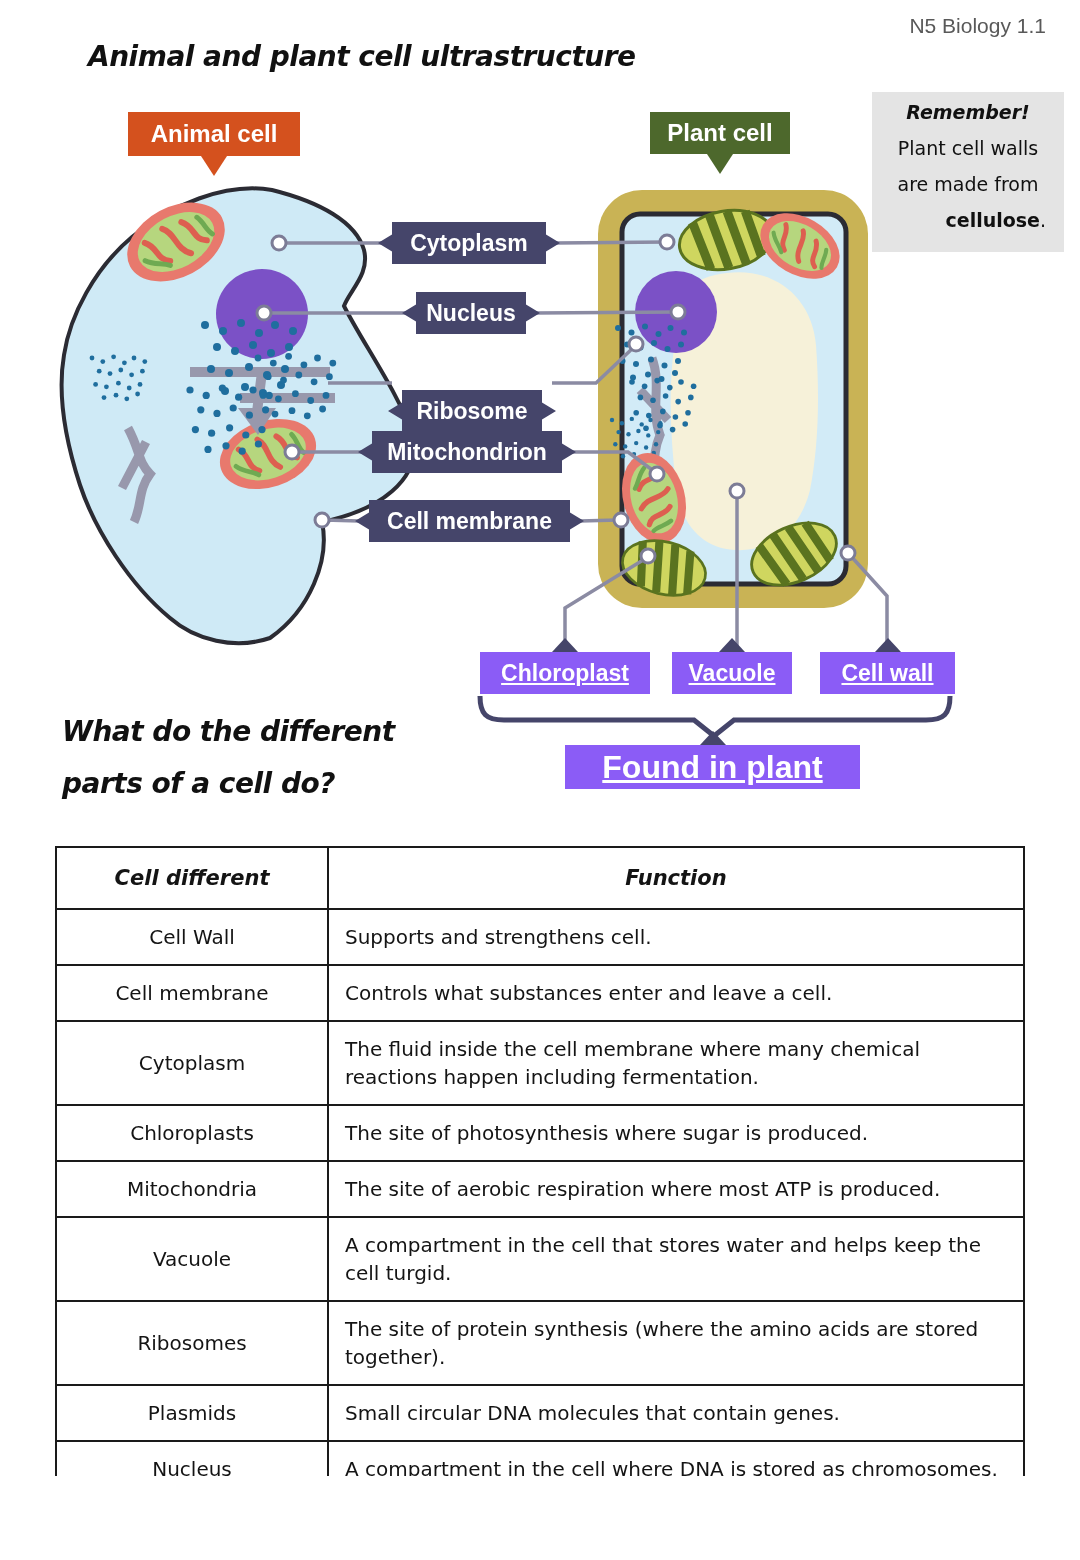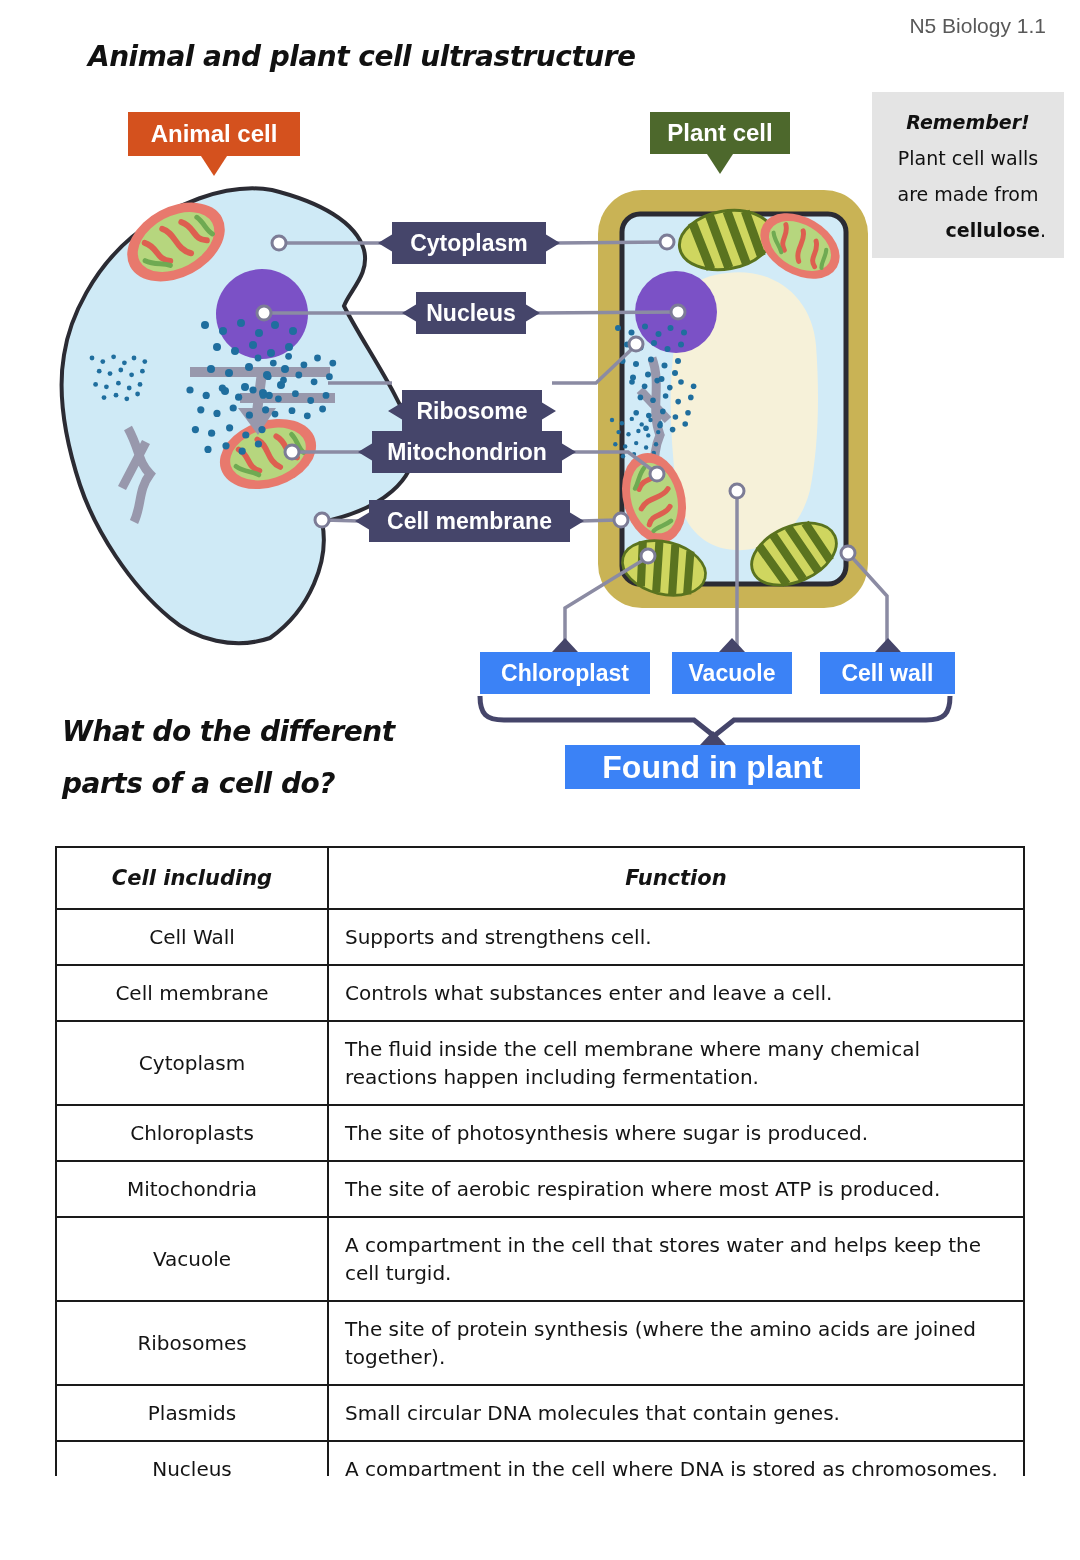--- a/index.html
+++ b/index.html
@@ -17,29 +17,29 @@
   .callout::after{content:'';position:absolute;top:100%;left:50%;margin-left:-13px;
         border-left:13px solid transparent;border-right:13px solid transparent;border-top:20px solid;}
   .callout.orange{background:#d4511e;}  .callout.orange::after{border-top-color:#d4511e;}
   .callout.green{background:#4d682c;}   .callout.green::after{border-top-color:#4d682c;}
   
   .tag{position:absolute;background:#45456a;color:#fff;font-weight:bold;font-size:23px;
        text-align:center;height:42px;line-height:42px;
        clip-path:polygon(14px 0,calc(100% - 14px) 0,calc(100% - 14px) 30%,100% 50%,
                  calc(100% - 14px) 70%,calc(100% - 14px) 100%,14px 100%,14px 70%,0 50%,14px 30%);}
   
-  .tagup{position:absolute;background:#3b82f6;color:#fff;font-weight:bold;font-size:23px;
-         text-align:center;height:42px;line-height:42px;}
+  .tagup{position:absolute;background:#8b5cf6;color:#fff;font-weight:bold;font-size:23px;
+         text-align:center;height:42px;line-height:42px;text-decoration:underline;}
   .tagup::before{content:'';position:absolute;bottom:100%;left:50%;margin-left:-13px;
          border-left:13px solid transparent;border-right:13px solid transparent;
          border-bottom:14px solid #45456a;}
   
   .remember{position:absolute;left:872px;top:2px;width:192px;min-height:160px;background:#e4e4e4;
             font-family:"DejaVu Sans",sans-serif;font-size:19px;text-align:center;
-            padding:12px 8px 10px 8px;box-sizing:border-box;line-height:36px;}
+            padding:2px 8px 10px 8px;box-sizing:border-box;line-height:36px;}
   .remember .rline1{font-weight:bold;font-style:italic;}
   .remember .rline4{text-align:right;padding-right:10px;}
   .remember .rbold{font-weight:bold;text-align:center;}
   
   .question{position:absolute;left:62px;top:616px;font-family:"DejaVu Sans",sans-serif;
             font-size:28px;font-weight:bold;font-style:italic;line-height:52px;letter-spacing:-0.5px;}
   
   .functab{position:absolute;left:55px;top:846px;width:970px;border-collapse:collapse;
            font-family:"DejaVu Sans",sans-serif;font-size:20px;color:#141414;}
   .functab td,.functab th{border:2px solid #1a1a1a;padding:13px 16px;vertical-align:middle;}
@@ -194,21 +194,21 @@
 
     <div class="question">
       <div>What do the different</div>
       <div>parts of a cell do?</div>
     </div>
   </div>
 
   <table class="functab">
     <tbody>
         <tr>
-      <th style="width:238px;">Cell including</th>
+      <th style="width:238px;">Cell different</th>
       <th>Function</th>
     </tr>
     <tr>
       <td class="c1">Cell Wall</td>
       <td class="c2">Supports and strengthens cell.</td>
     </tr>
     <tr>
       <td class="c1">Cell membrane</td>
       <td class="c2">Controls what substances enter and leave a cell.</td>
     </tr>
@@ -223,21 +223,21 @@
     <tr>
       <td class="c1">Mitochondria</td>
       <td class="c2">The site of aerobic respiration where most ATP is produced.</td>
     </tr>
     <tr>
       <td class="c1">Vacuole</td>
       <td class="c2">A compartment in the cell that stores water and helps keep the cell turgid.</td>
     </tr>
     <tr>
       <td class="c1">Ribosomes</td>
-      <td class="c2">The site of protein synthesis (where the amino acids are joined together).</td>
+      <td class="c2">The site of protein synthesis (where the amino acids are stored together).</td>
     </tr>
     <tr>
       <td class="c1">Plasmids</td>
       <td class="c2">Small circular DNA molecules that contain genes.</td>
     </tr>
     <tr>
       <td class="c1">Nucleus</td>
       <td class="c2">A compartment in the cell where DNA is stored as chromosomes.</td>
     </tr>
   </tbody>

